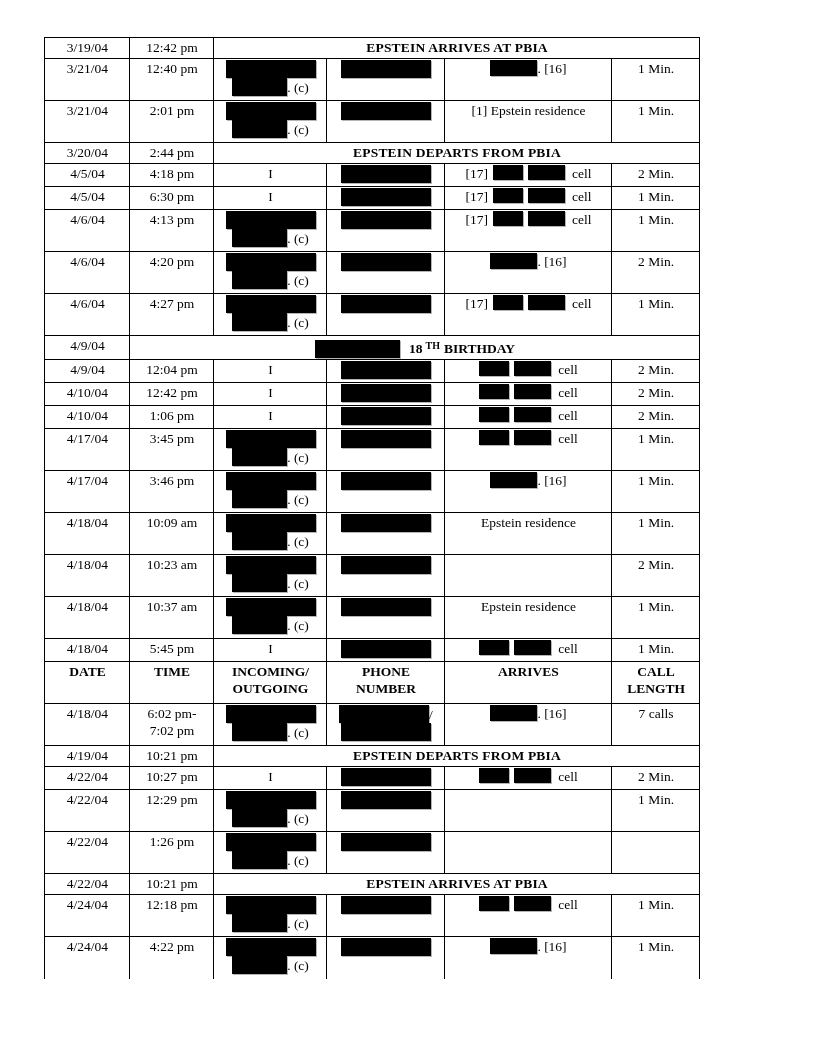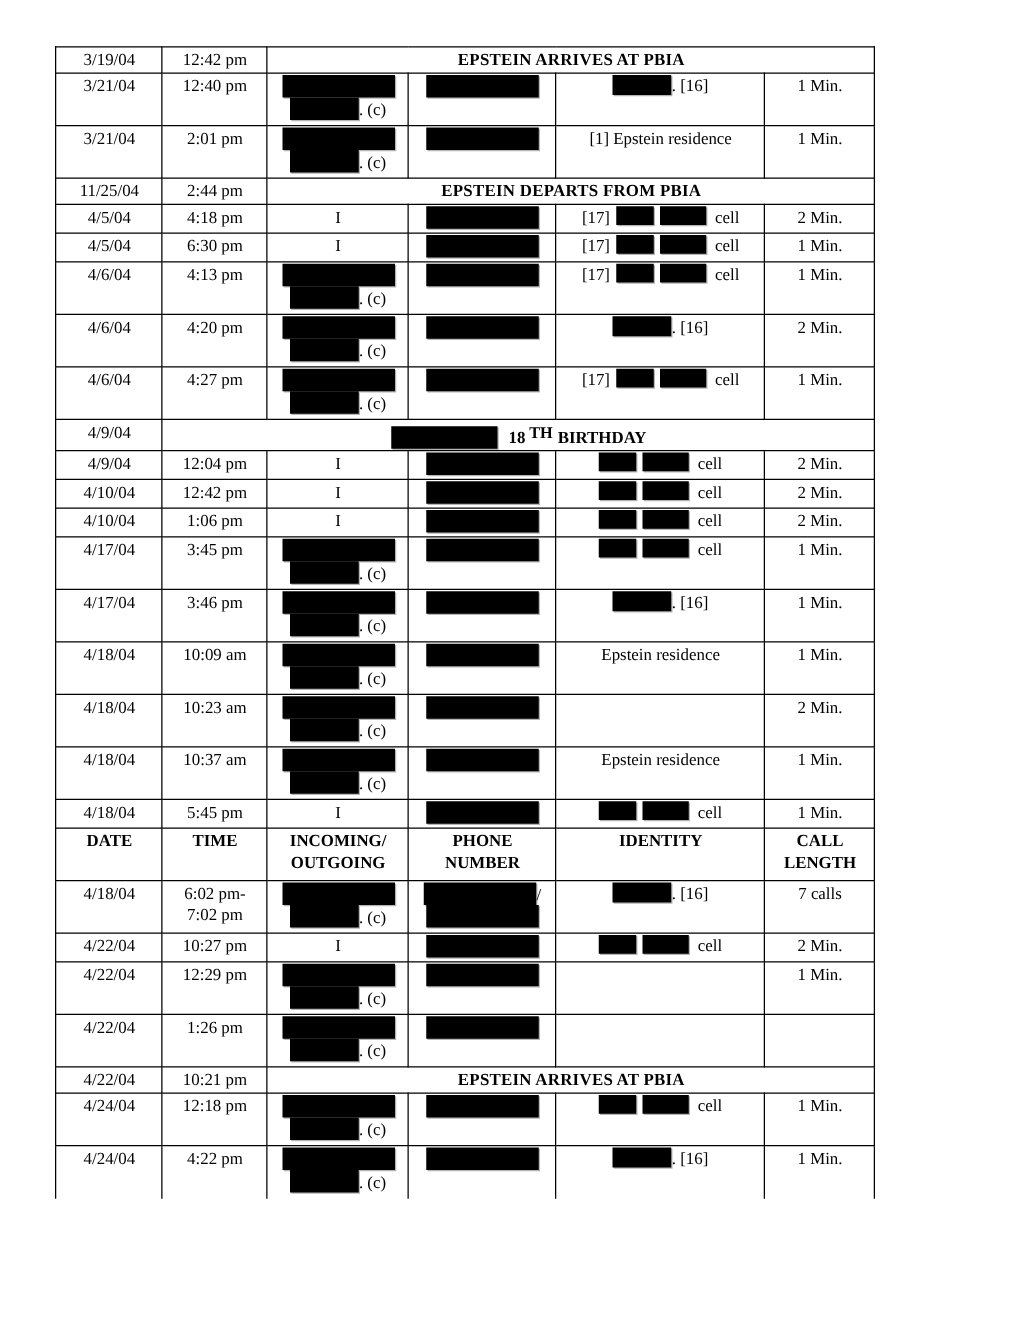--- a/index.html
+++ b/index.html
@@ -28,21 +28,21 @@
   .rb-io1{width:90px;height:18px;vertical-align:-4px}
   .rb-io2{width:55px;height:18px;vertical-align:-4px}
   .rb-ph{width:90px;height:18px;vertical-align:-4px}
   .rb-ph2{width:90px;height:18px;vertical-align:-4px}
   .rb-id16{width:47px;height:16px;vertical-align:-3px}
   .rb-c1{width:30px;height:15px;vertical-align:-2px}
   .rb-c2{width:37px;height:15px;vertical-align:-2px;margin-left:5px}
   .rb-bd{width:85px;height:18px;vertical-align:-5px;margin-right:9px}
   .id-prefix{margin-right:5px}
   .id-suffix{margin-left:7px}
-  .sup{font-size:13px;vertical-align:4px;margin:0 4px 0 3px;font-weight:bold}
+  .sup{font-size:10px;vertical-align:4px;margin:0 4px 0 3px;font-weight:bold}
 </style>
 </head>
 <body>
 
 <div class="page">
   <table class="calllog">
     <colgroup>
       <col style="width:85px">
         <col style="width:84px">
         <col style="width:113px">
@@ -76,21 +76,21 @@
           </td>
           <td>
             <div><span class="rb rb-io1"></span></div>
             <div><span class="rb rb-io2"></span><span>. (c)</span></div>
           </td>
           <td><span class="rb rb-ph"></span></td>
           <td><span>[1] Epstein residence</span></td>
           <td>1 Min.</td>
         </tr>
         <tr class="hev">
-          <td>11/25/04</td>
+          <td>3/20/04</td>
           <td>2:44 pm</td>
           <td colspan="4"><span class="evt">EPSTEIN DEPARTS FROM PBIA</span></td>
         </tr>
         <tr class="h1">
           <td>4/5/04</td>
           <td>
             <div>4:18 pm</div>
           </td>
           <td><span>I</span></td>
           <td><span class="rb rb-ph"></span></td>
@@ -259,21 +259,21 @@
           <td class="b">DATE</td>
           <td class="b">TIME</td>
           <td>
             <div class="b">INCOMING/</div>
             <div class="b">OUTGOING</div>
           </td>
           <td>
             <div class="b">PHONE</div>
             <div class="b">NUMBER</div>
           </td>
-          <td class="b">IDENTITY</td>
+          <td class="b">ARRIVES</td>
           <td>
             <div class="b">CALL</div>
             <div class="b">LENGTH</div>
           </td>
         </tr>
         <tr class="h2">
           <td>4/18/04</td>
           <td>
             <div>6:02 pm-</div>
             <div>7:02 pm</div>
@@ -281,20 +281,25 @@
           <td>
             <div><span class="rb rb-io1"></span></div>
             <div><span class="rb rb-io2"></span><span>. (c)</span></div>
           </td>
           <td>
             <div><span class="rb rb-ph"></span><span>/</span></div>
             <div><span class="rb rb-ph2"></span></div>
           </td>
           <td><span class="rb rb-id16"></span><span>. [16]</span></td>
           <td>7 calls</td>
+        </tr>
+        <tr class="hev">
+          <td>4/19/04</td>
+          <td>10:21 pm</td>
+          <td colspan="4"><span class="evt">EPSTEIN DEPARTS FROM PBIA</span></td>
         </tr>
         <tr class="h1">
           <td>4/22/04</td>
           <td>
             <div>10:27 pm</div>
           </td>
           <td><span>I</span></td>
           <td><span class="rb rb-ph"></span></td>
           <td><span class="rb rb-c1"></span><span class="rb rb-c2"></span><span class="id-suffix">cell</span></td>
           <td>2 Min.</td>

